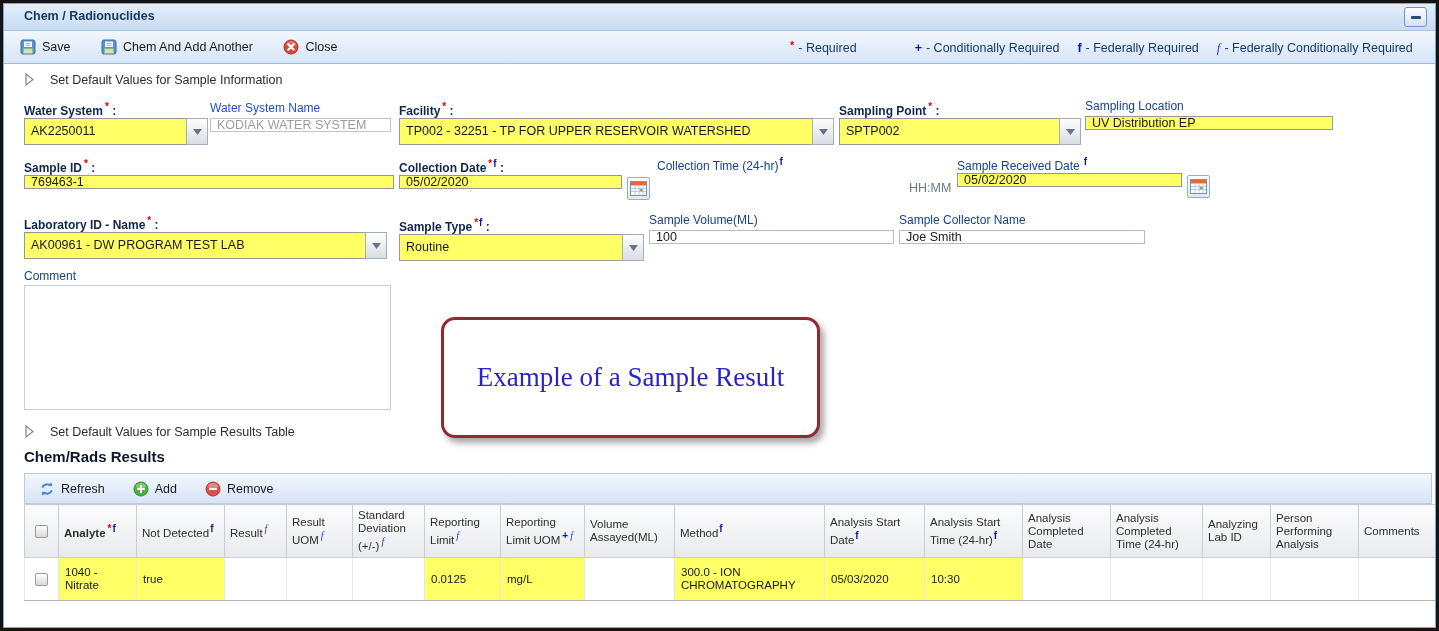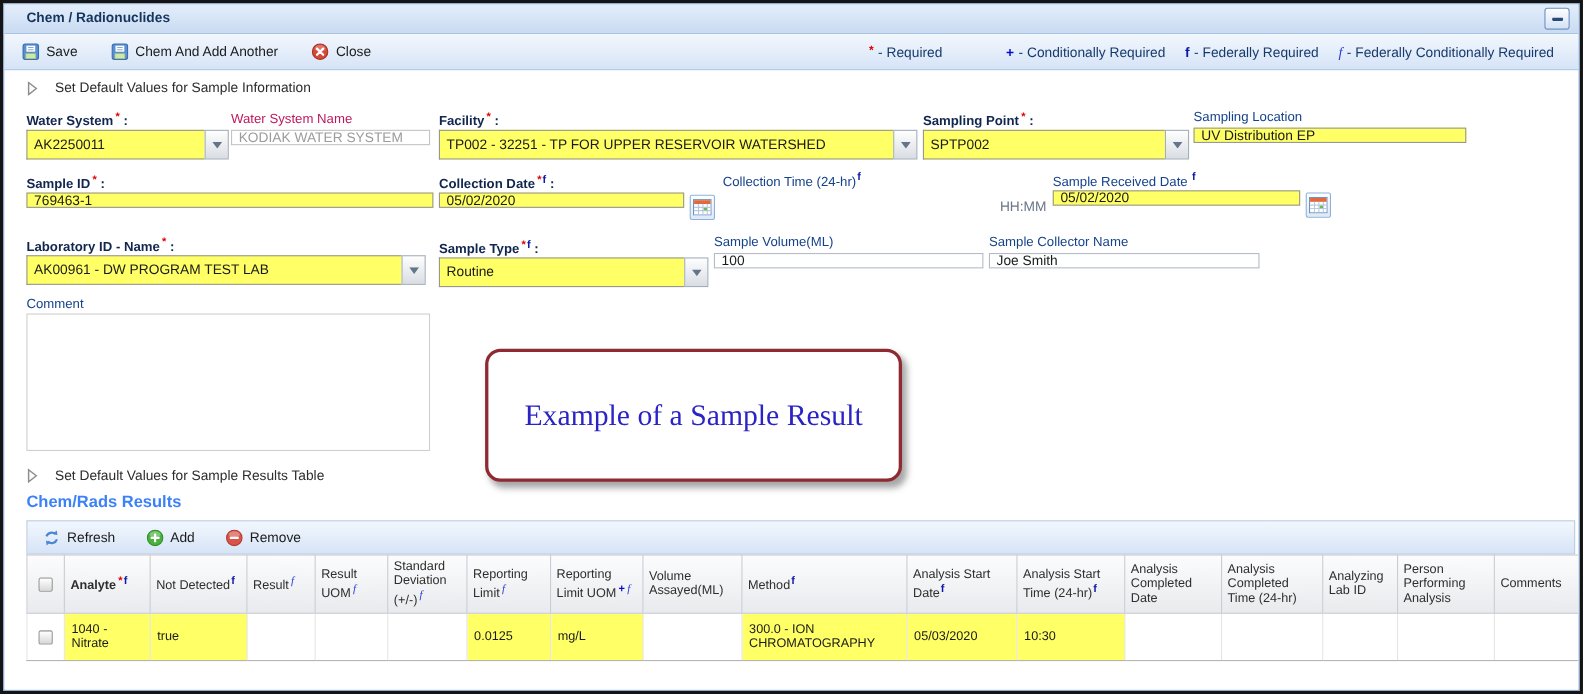--- a/index.html
+++ b/index.html
@@ -28,25 +28,25 @@
   .lg-item.first-gap { margin-left:58px; }
   .lg-mark { margin-right:4px; }
   .lg-star { color:#e00000; font-size:11px; position:relative; top:-3px; font-weight:bold; }
   .lg-plus { color:#0b0bd0; font-weight:bold; }
   .lg-fb   { color:#0b17a8; font-weight:bold; }
   .lg-fi   { color:#2b3bd6; font-style:italic; font-family:"Liberation Serif", serif; font-size:13px; }
 
   
   .bodyarea { position:absolute; left:0; right:0; top:60px; bottom:0; background:#fff; overflow:hidden; }
 
-  .expander { position:absolute; display:flex; align-items:flex-end; gap:15px; font-size:12.5px; color:#2c2c2c; cursor:pointer; }
+  .expander { position:absolute; display:flex; align-items:flex-start; gap:15px; font-size:12.5px; color:#2c2c2c; cursor:pointer; }
 
   .lbl { position:absolute; height:15px; font-size:12px; color:#15428b; white-space:nowrap; }
   .lbl.bold { font-weight:bold; color:#10264f; }
-  .lbl.disabled { color:#be185d; }
+  .lbl.disabled { color:#1d4ed8; }
   .mk-star { color:#e00000; font-size:10px; margin-left:2px; }
   .mk-plus { color:#0b0bd0; font-size:10px; font-weight:bold; margin-left:2px; }
   .mk-fb   { color:#0b17a8; font-size:10px; font-weight:bold; margin-left:1px; }
   .mk-fi   { color:#2b3bd6; font-size:10px; font-style:italic; font-family:"Liberation Serif", serif; margin-left:2px; }
   .colon { white-space:pre; }
 
   .txt { position:absolute; height:14px; border:1px solid #b5bcc7; background:#fff; font-family:inherit;
     font-size:12.5px; color:#1a1a1a; padding:0 6px; }
   .txt.yellow { background:#ffff66; border-color:#979797; }
   .txt.disabled { color:#9c9c9c; border-color:#c4c4c4; }
@@ -65,21 +65,21 @@
   
   .callout { position:absolute; left:437px; top:253px; width:379px; height:121px; background:#fff;
     border:3.5px solid #8f2a32; border-radius:14px; box-shadow:4px 5px 6px rgba(80,80,80,.5);
     display:flex; flex-direction:column; align-items:center; justify-content:center;
     font-family:"Liberation Serif", serif; }
   .callout-line1 { font-size:27px; color:#2a24c4; }
   .callout-line2 { font-size:25px; margin-top:4px; }
   .callout-line2 .paren { color:#2a24c4; }
   .callout-line2 .nd { color:#2f5f1e; font-weight:bold; }
 
-  .section-heading { position:absolute; left:20px; top:384px; font-size:15px; font-weight:bold; color:#3b82f6; }
+  .section-heading { position:absolute; left:20px; top:384px; font-size:15px; font-weight:bold; color:#0f172a; }
 
   .results-toolbar { position:absolute; left:20px; right:3px; top:409px; height:31px;
     background:linear-gradient(#f2f7fd,#d6e4f7); border:1px solid #b9cbe2; display:flex; align-items:center; padding-left:6px; }
   .results-toolbar .tbtn { margin-top:0; }
 
   
   table.grid { position:absolute; left:20px; top:440px; width:1412px; border-collapse:collapse; table-layout:fixed; }
   table.grid th { background:linear-gradient(#fcfcfd,#e8eaed); border:1px solid #c9ced4; height:53px;
     font-size:11.5px; font-weight:normal; color:#2e2e2e; text-align:left; vertical-align:middle;
     padding:3px 5px; line-height:13px; cursor:pointer; }

